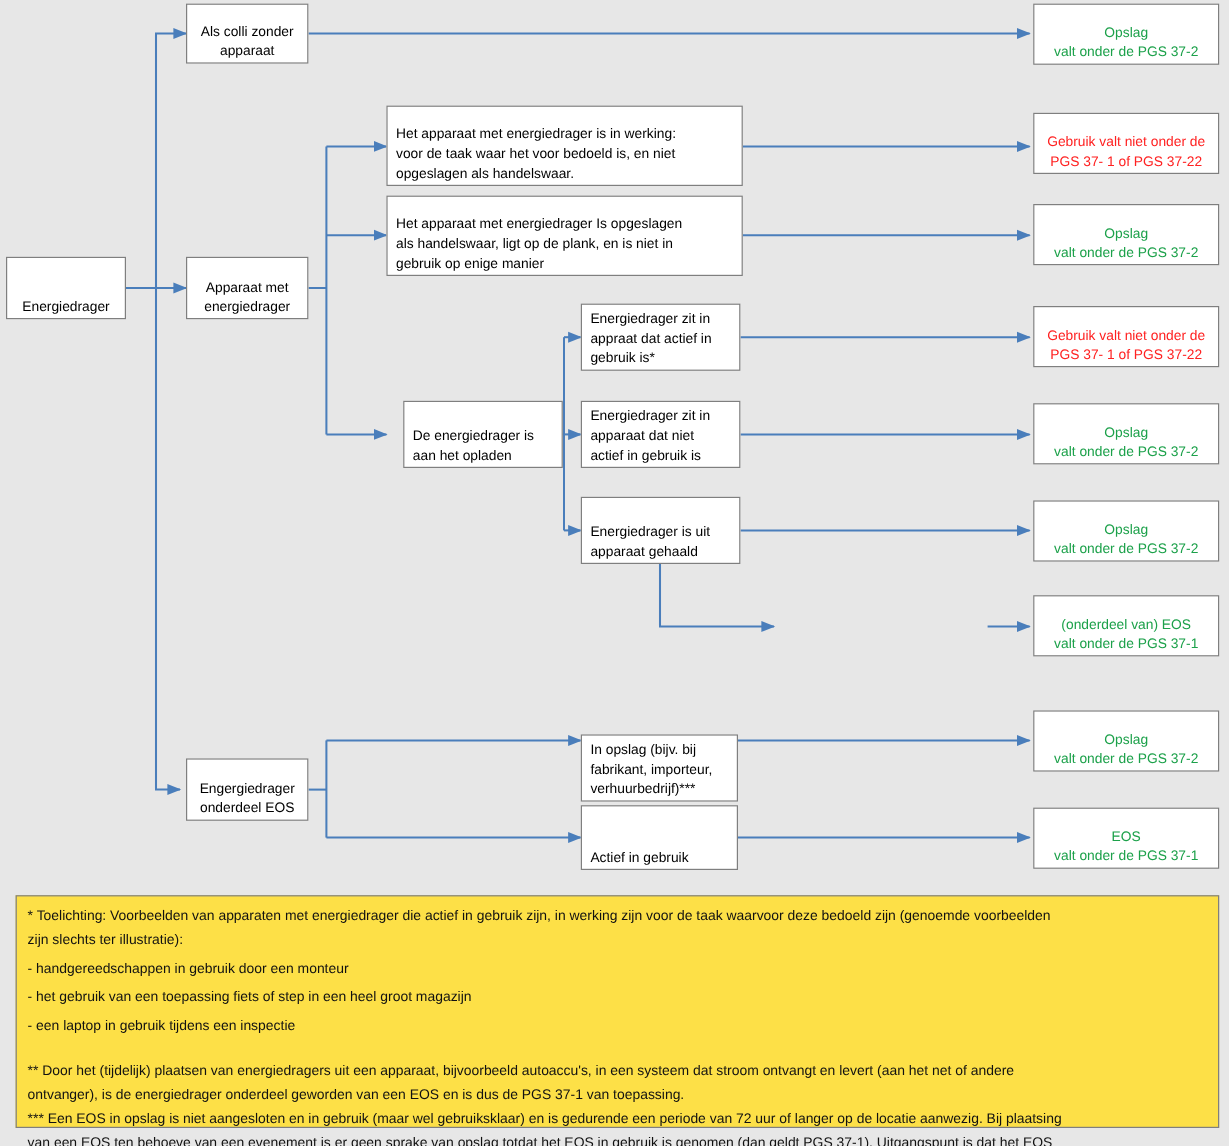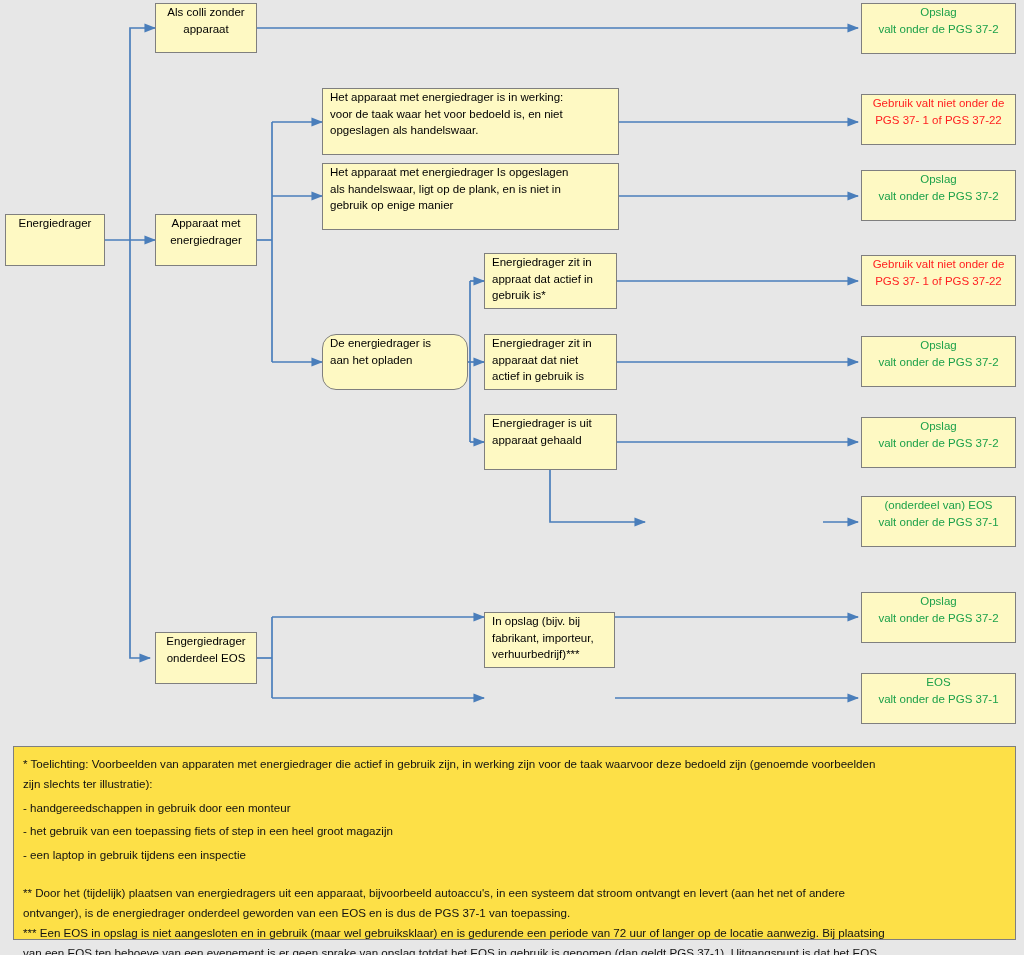--- a/index.html
+++ b/index.html
@@ -9,24 +9,24 @@
     font-family:"Liberation Sans","DejaVu Sans",sans-serif;
     position:relative;
     overflow:hidden;
   }
   #canvas{position:absolute;left:0;top:0;width:1024px;height:955px;}
   svg.wires{position:absolute;left:0;top:0;width:1024px;height:955px;pointer-events:none;}
 
   .node{
     position:absolute;
     box-sizing:border-box;
-    background:#fef9c3;
+    background:#ffffff;
     border:1px solid #7f7f7f;
     display:flex;
-    align-items:flex-start;
+    align-items:flex-end;
     font-size:11.5px;
     line-height:1.45;
     color:#000000;
     z-index:3;
   }
   .node.center{justify-content:center;text-align:center;}
   .node.left{justify-content:flex-start;text-align:left;}
   .node .txt{display:block;padding:0 7px;white-space:pre-line;}
 
   .node.result{border:1px solid #7f7f7f;text-align:center;justify-content:center;}
@@ -127,21 +127,21 @@
 voor de taak waar het voor bedoeld is, en niet
 opgeslagen als handelswaar.</span>
   </div>
 
   <div class="node left" style="left:322px;top:163px;width:297px;height:67px;">
     <span class="txt">Het apparaat met energiedrager Is opgeslagen
 als handelswaar, ligt op de plank, en is niet in
 gebruik op enige manier</span>
   </div>
 
-  <div class="node left" style="left:322px;top:334px;width:146px;height:56px;border-radius:14px;">
+  <div class="node left" style="left:336px;top:334px;width:133px;height:56px;">
     <span class="txt">De energiedrager is
 aan het opladen</span>
   </div>
 
   <div class="node left" style="left:484px;top:253px;width:133px;height:56px;">
     <span class="txt">Energiedrager zit in
 appraat dat actief in
 gebruik is*</span>
   </div>
 
@@ -156,20 +156,23 @@
 apparaat gehaald</span>
   </div>
 
 
   <div class="node left" style="left:484px;top:612px;width:131px;height:56px;">
     <span class="txt">In opslag (bijv. bij
 fabrikant, importeur,
 verhuurbedrijf)***</span>
   </div>
 
+  <div class="node left" style="left:484px;top:671px;width:131px;height:54px;">
+    <span class="txt">Actief in gebruik</span>
+  </div>
 
   <div class="node result" style="left:861px;top:3px;width:155px;height:51px;">
     <span class="txt green"><span>Opslag</span><br><span>valt onder de PGS 37-2</span></span>
   </div>
 
   <div class="node result" style="left:861px;top:94px;width:155px;height:51px;">
     <span class="txt red"><span>Gebruik valt niet onder de</span><br><span>PGS 37- 1 of PGS 37-22</span></span>
   </div>
 
   <div class="node result" style="left:861px;top:170px;width:155px;height:51px;">

